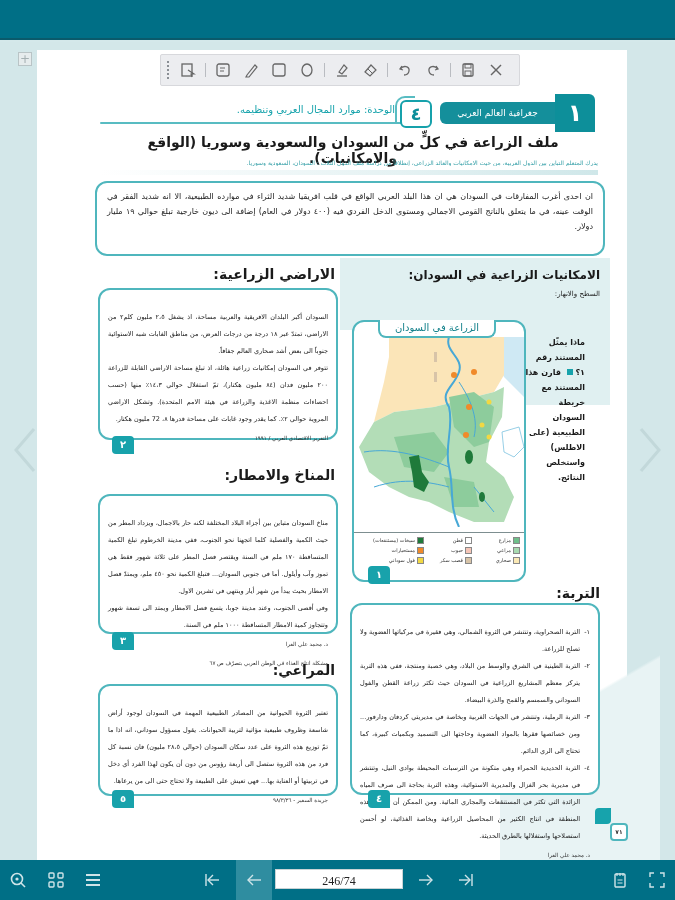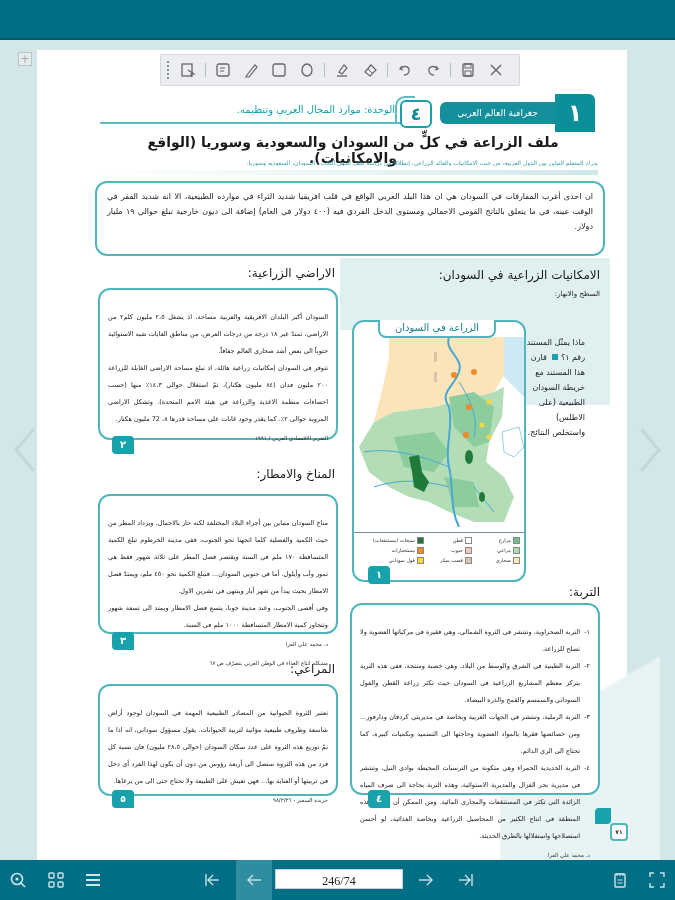--- a/index.html
+++ b/index.html
@@ -29,38 +29,38 @@
   .obj-band { position: absolute; left: 100px; top: 170px; width: 498px; height: 5px; background: linear-gradient(90deg, #ffffff 0%, #e5f2f3 60%, #cfe7e9 100%); }
 
   
   .intro-box { position: absolute; left: 95px; top: 181px; width: 510px; height: 75px; border: 2px solid #4fb6bd; border-radius: 12px; background: #fff; padding: 6px 10px; direction: rtl; text-align: right; }
   .intro-heading { font-size: 14px; color: #14818b; }
   .intro-text { font-size: 8px; line-height: 15px; color: #1a1a1a; text-align: justify; }
 
   
   .right-panel-bg { position: absolute; left: 340px; top: 258px; width: 270px; height: 72px; background: #e0f0f1; }
   .right-panel-bg2 { position: absolute; left: 520px; top: 330px; width: 90px; height: 75px; background: #e0f0f1; }
-  .potential-heading { position: absolute; left: 360px; top: 268px; width: 240px; text-align: right; direction: rtl; font-size: 12px; color: #1a1a1a; font-weight: normal; }
+  .potential-heading { position: absolute; left: 360px; top: 268px; width: 240px; text-align: right; direction: rtl; font-size: 12px; color: #1a1a1a; font-weight: bold; }
   .surface-heading { position: absolute; left: 360px; top: 290px; width: 240px; text-align: right; direction: rtl; font-size: 7px; color: #1a1a1a; }
 
   
   .map-card { position: absolute; left: 352px; top: 320px; width: 174px; height: 262px; border: 2px solid #4fb6bd; border-radius: 12px; background: #fff; overflow: hidden; }
   .map-title { position: absolute; left: 378px; top: 320px; width: 118px; height: 18px; background: #fff; border: 2px solid #4fb6bd; border-top: none; border-radius: 0 0 8px 8px; text-align: center; font-size: 10px; color: #14818b; line-height: 16px; direction: rtl; }
   .map-svg { position: absolute; left: 354px; top: 337px; width: 170px; height: 190px; }
   .map-legend { position: absolute; left: 354px; top: 532px; width: 170px; height: 34px; border-top: 1px solid #7d8e90; }
   .legend-col { position: absolute; top: 3px; display: flex; flex-direction: column; gap: 2px; direction: rtl; }
   .legend-item { display: flex; align-items: center; gap: 2px; font-size: 5px; color: #333; height: 8px; }
   .legend-swatch { width: 7px; height: 7px; border: 1px solid #888; display: inline-block; }
   .doc-num { position: absolute; width: 22px; height: 18px; background: #18a2ab; color: #fff; font-size: 10px; font-weight: bold; text-align: center; line-height: 18px; border-radius: 4px 4px 0 4px; }
 
-  .map-question { position: absolute; left: 525px; top: 335px; width: 60px; text-align: right; direction: rtl; font-size: 8px; line-height: 15px; color: #1a1a1a; }
+  .map-question { position: absolute; left: 525px; top: 335px; width: 60px; text-align: right; direction: rtl; font-size: 8px; line-height: 15px; color: #1a1a1a; font-weight: bold; }
   .q-bullet { display: inline-block; width: 6px; height: 6px; background: #17a3ac; margin-left: 3px; }
 
   
-  .sec-heading { position: absolute; text-align: right; direction: rtl; font-size: 12px; color: #1a1a1a; }
+  .sec-heading { position: absolute; text-align: right; direction: rtl; font-size: 14px; color: #1a1a1a; font-weight: bold; }
   .doc-box { position: absolute; border: 2px solid #4fb6bd; border-radius: 12px; background: #fff; padding: 19px 8px; direction: rtl; text-align: justify; font-size: 6.5px; line-height: 17px; color: #1a1a1a; }
   .doc-box p { margin-bottom: 0; }
   .doc-src { font-size: 5.5px; color: #333; margin-top: 2px; }
 
   .soil-list { list-style: none; }
   .soil-list li { padding-right: 10px; position: relative; }
   .soil-list li span.n { position: absolute; right: 0; }
 
   .page-corner { position: absolute; left: 595px; top: 808px; width: 16px; height: 16px; background: #17a3ac; border-radius: 4px 0 4px 0; }
   .page-num-box { position: absolute; left: 610px; top: 823px; width: 18px; height: 18px; border: 2px solid #4fb6bd; border-radius: 4px; background: #fff; font-size: 6px; font-weight: bold; color: #333; text-align: center; line-height: 14px; }

